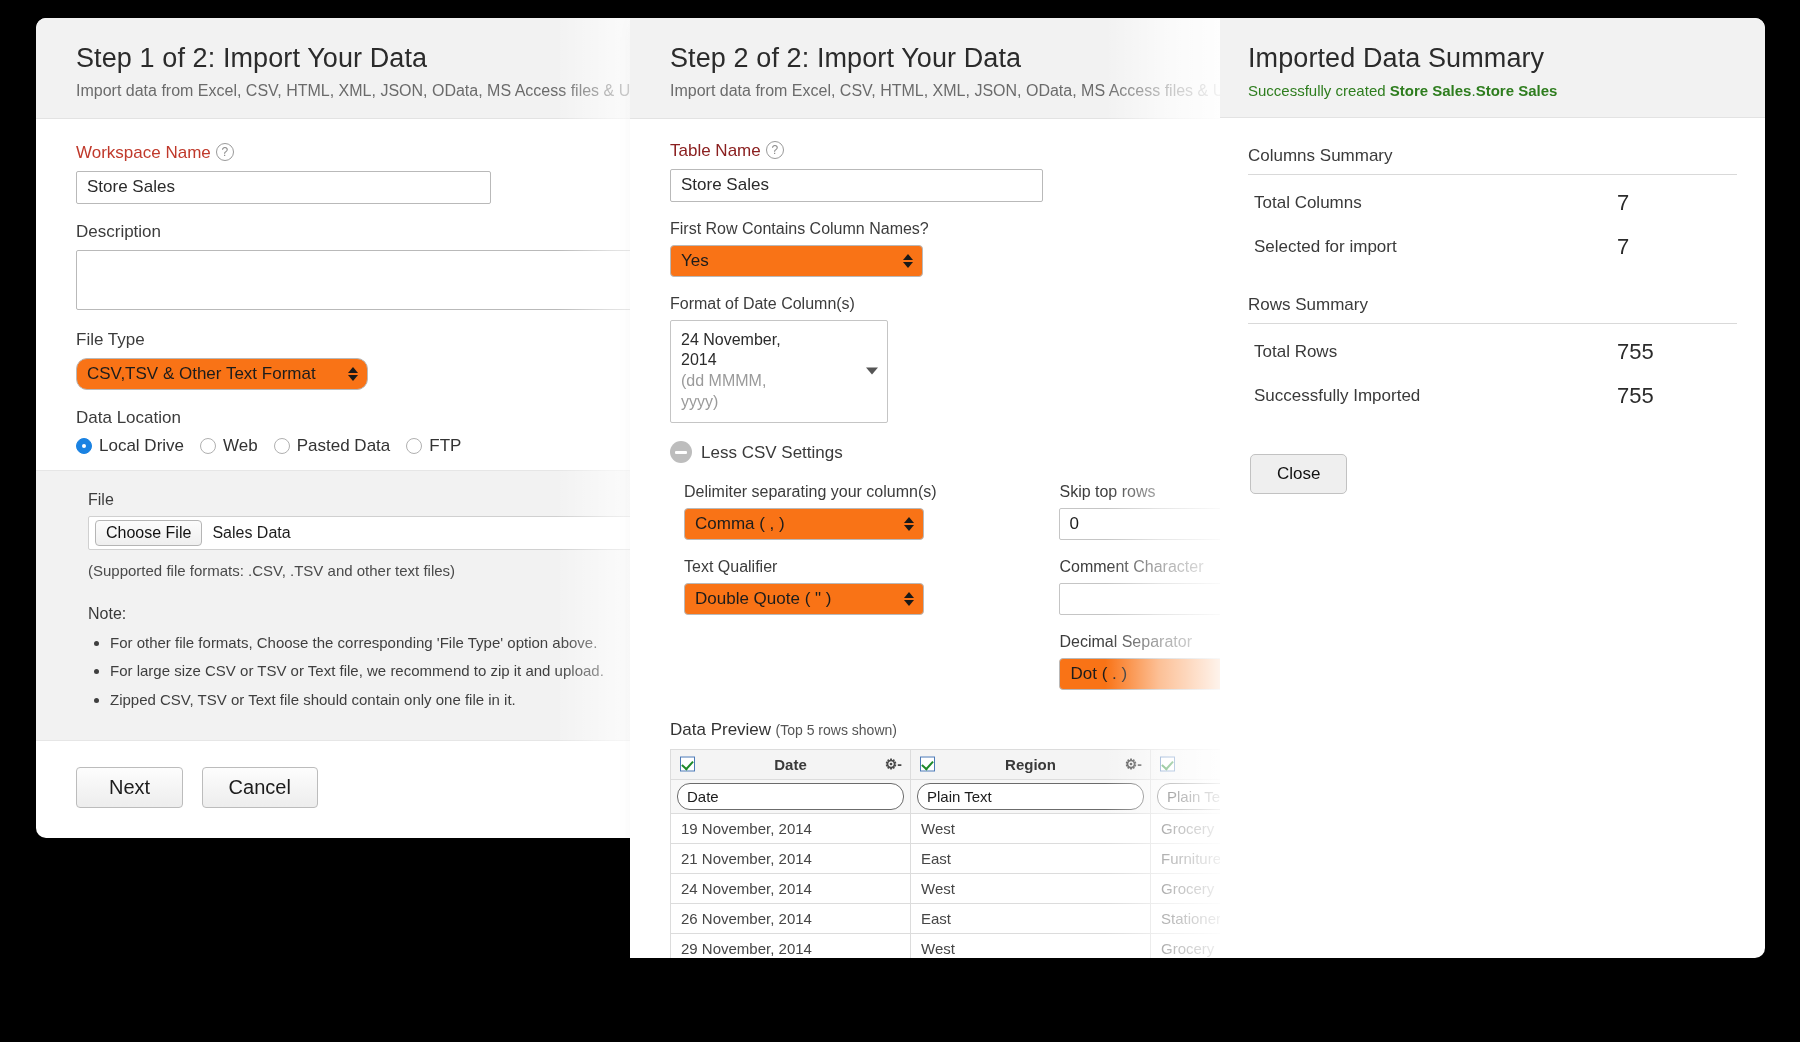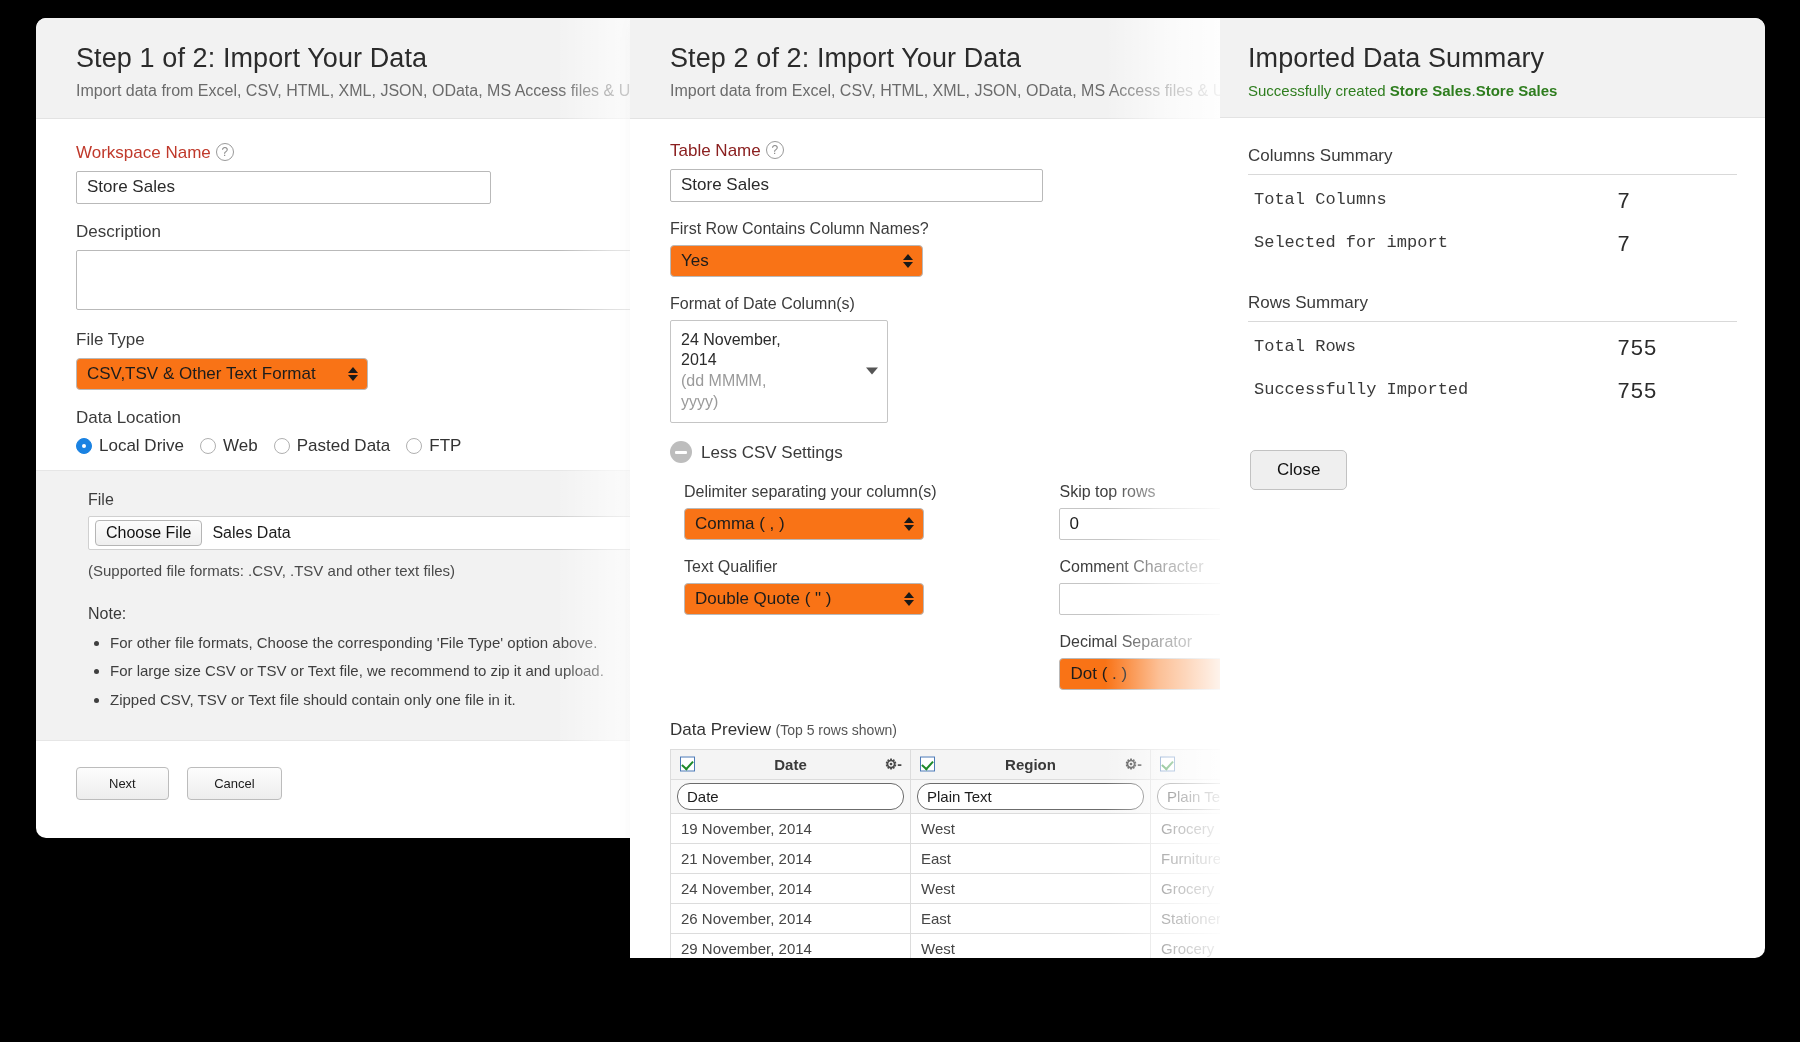--- a/index.html
+++ b/index.html
@@ -183,21 +183,21 @@
   .smallnote { font-size: 15px; color: #4a4a4a; margin-top: 12px; }
   .noteTitle { font-size: 16px; color: #3a3a3a; margin-top: 26px; }
   ul.notes { margin: 10px 0 0 0; padding-left: 22px; }
   ul.notes li { font-size: 15px; color: #3f3f3f; margin-bottom: 9px; line-height: 1.3; }
 
   .btnrow { padding: 26px 40px 0 40px; }
   .gbtn {
     border: 1px solid #bcbcbc;
     border-radius: 4px;
     background: linear-gradient(#fdfdfd,#ededed);
-    font-size: 13px;
+    font-size: 20px;
     color: #1c1c1c;
     padding: 8px 22px;
     margin-right: 14px;
     font-family: "Liberation Sans", sans-serif;
   }
 
   
   #panel2 { left: 630px; top: 18px; width: 595px; height: 940px; }
   #panel2 .panel-inner { width: 1140px; }
   #panel2 .panel-head { padding-left: 40px; }
@@ -326,23 +326,22 @@
   #panel3 { left: 1220px; top: 18px; width: 545px; height: 940px; border-radius: 0 10px 10px 0; }
   #panel3 .panel-inner { width: 545px; }
   #panel3 .panel-head { padding-left: 28px; padding-right: 24px; }
   #panel3 .panel-head .psub { color: #2e7d1e; font-size: 15px; }
   #panel3 .panel-head .psub b { font-weight: bold; }
   #panel3 .panel-body { padding: 22px 28px 0 28px; }
 
   .secTitle { font-size: 17px; color: #3b3b3b; margin: 6px 0 8px 0; }
   .hr { height: 1px; background: #d9d9d9; margin-bottom: 6px; }
   .sumrow {
-    display: flex; align-items: flex-start;
+    display: flex; align-items: center;
     padding: 9px 0 9px 6px;
-    font-family: Liberation Mono, monospace;
   }
   .sumrow .k { font-size: 17px; color: #3a3a3a; flex: 1; }
   .sumrow .v { font-size: 22px; color: #2b2b2b; width: 120px; }
   .closeWrap { margin-top: 36px; padding-left: 2px; }
   .closeBtn {
     border: 1px solid #c2c2c2;
     border-radius: 5px;
     background: #efefef;
     font-size: 17px;
     color: #111;
@@ -370,21 +369,21 @@
           <input class="txtinput" value="Store Sales" style="">
         </div>
 
         <div class="fld" style="margin-top:18px;">
           <span class="lbl">Description</span>
           <textarea class="txtarea" style=""></textarea>
         </div>
 
         <div class="fld" style="margin-top:20px;">
           <span class="lbl">File Type</span>
-          <div class="selbox" style="width:292px;">
+          <div class="selbox" style="width:292px;border-radius:11px;">
             <span>CSV,TSV &amp; Other Text Format</span>
             <span class="arrows">
                 <i class="up"></i>
                 <i class="dn"></i>
               </span>
           </div>
         </div>
 
         <div class="fld" style="margin-top:18px;">
           <span class="lbl">Data Location</span>

